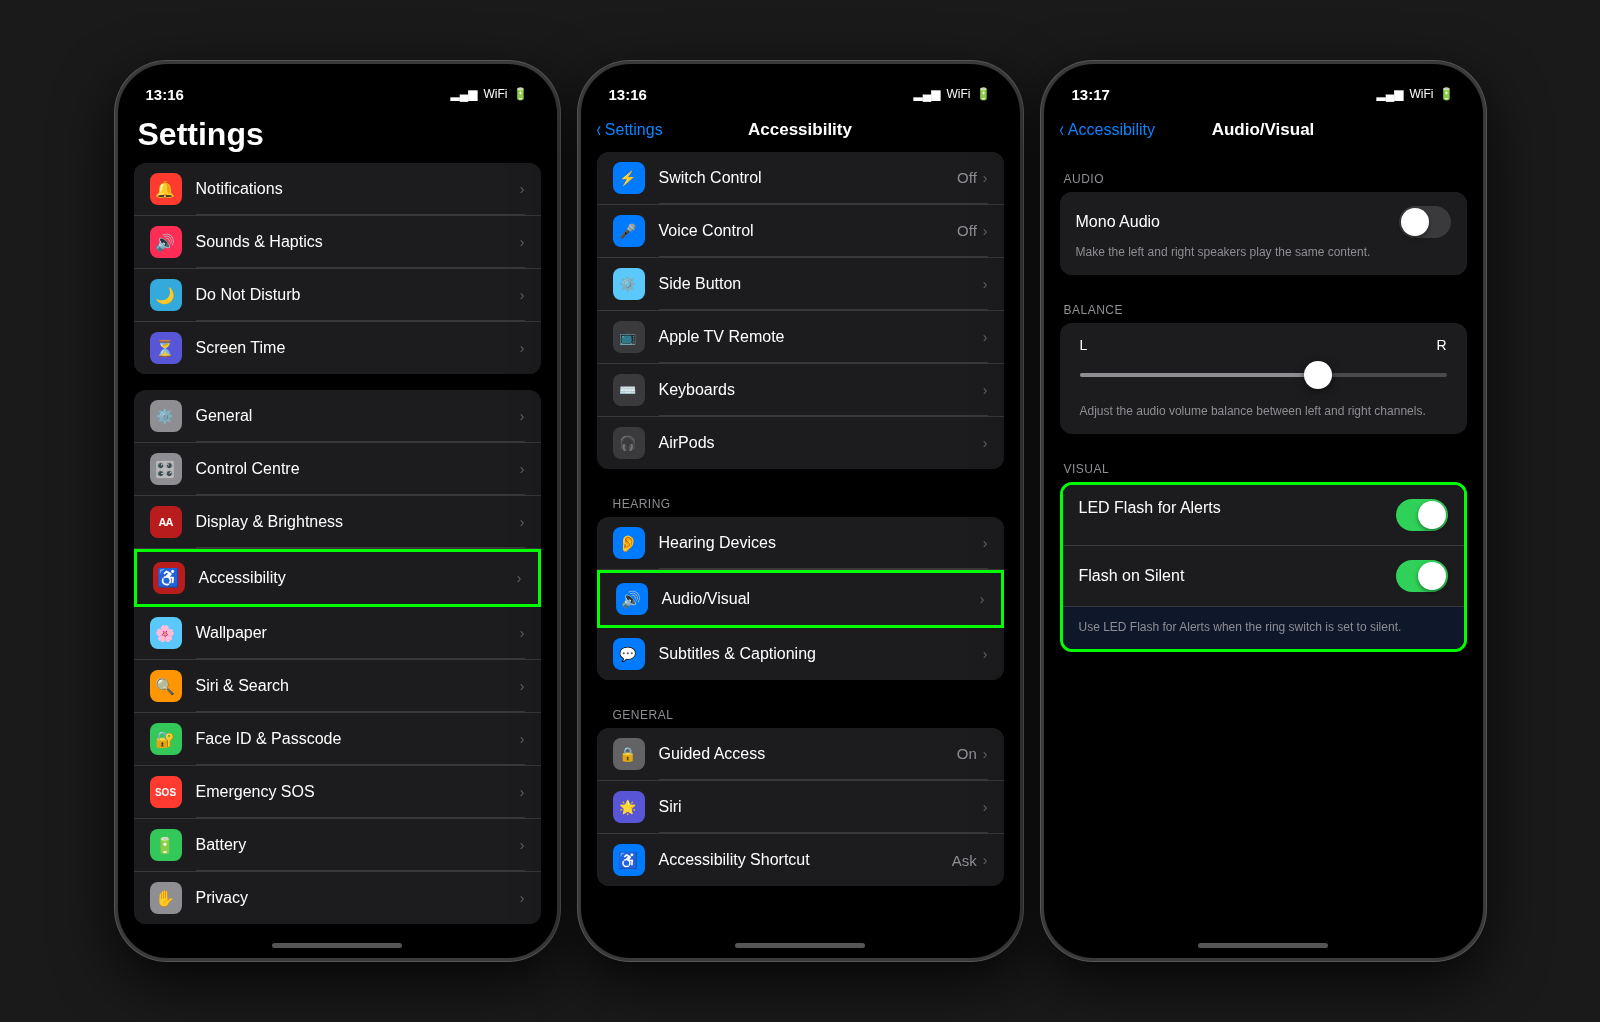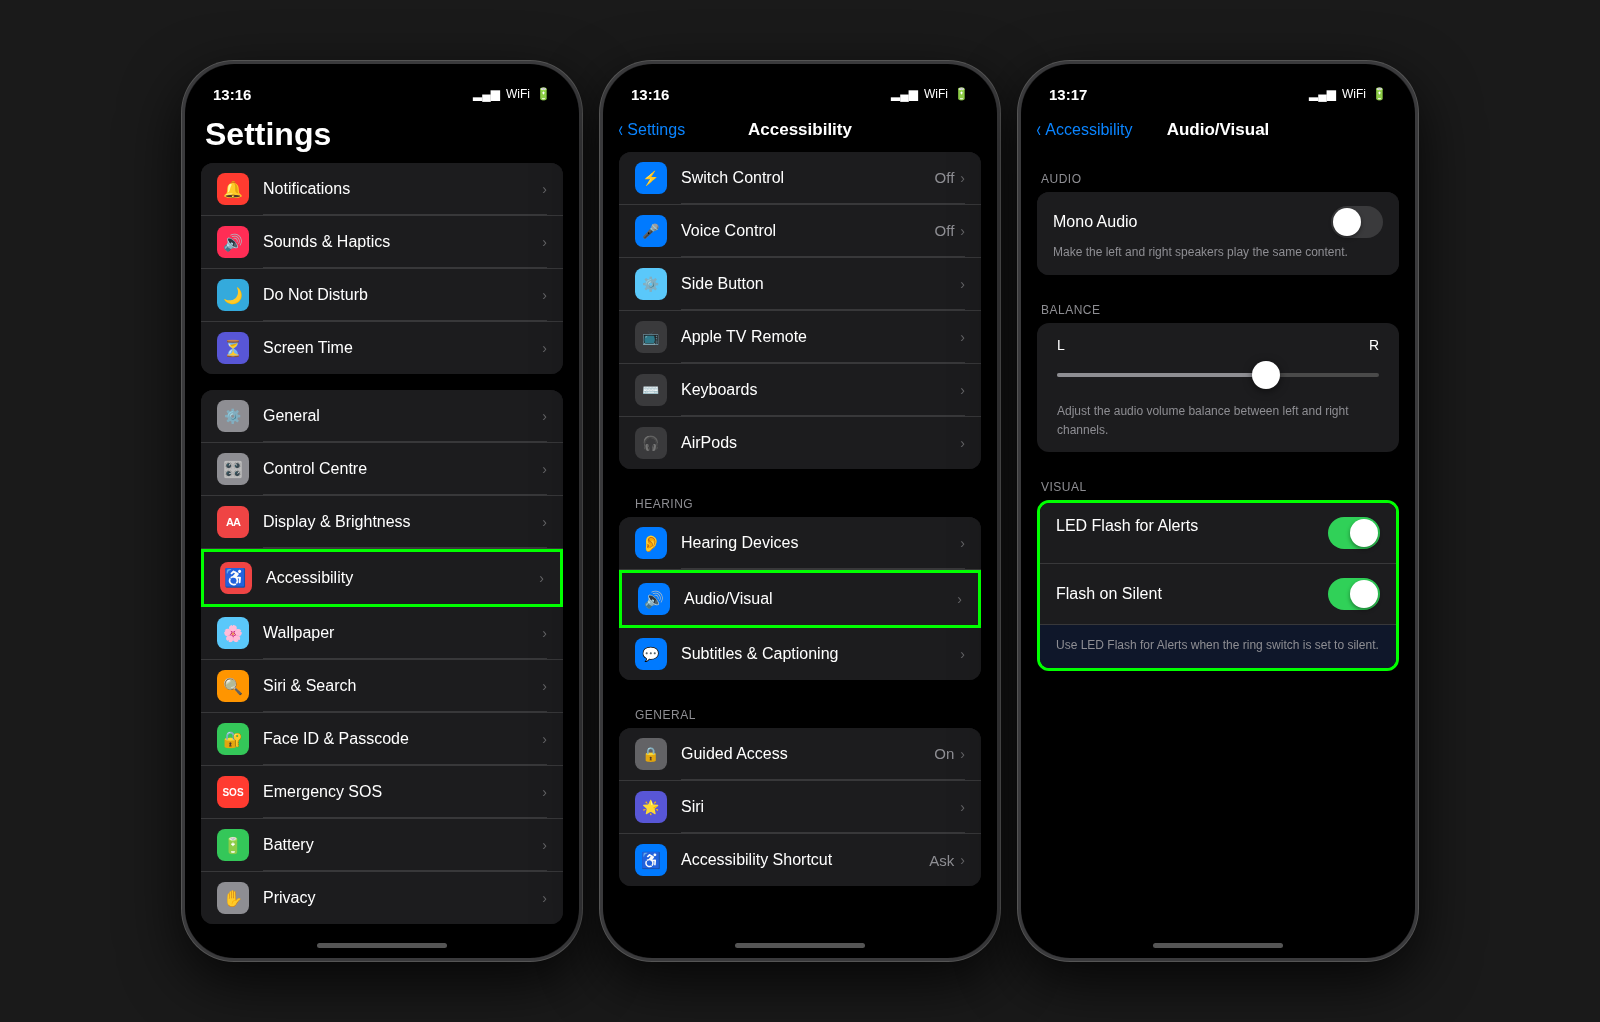--- a/index.html
+++ b/index.html
@@ -9,21 +9,21 @@
       justify-content: center;
       align-items: center;
       min-height: 100vh;
       font-family: -apple-system, BlinkMacSystemFont, 'SF Pro Display', 'Helvetica Neue', Arial, sans-serif;
       gap: 18px;
       padding: 20px;
     }
 
     
     .phone {
-      width: 400px;
+      width: 445px;
       height: 900px;
       background: #1c1c1e;
       border-radius: 52px;
       border: 3px solid #3a3a3c;
       position: relative;
       overflow: hidden;
       box-shadow: 0 0 0 1px #555, inset 0 0 0 1px #222, 0 20px 60px rgba(0,0,0,0.8);
       flex-shrink: 0;
     }
 
@@ -268,21 +268,21 @@
       background: #555;
       border-radius: 3px;
     }
 
     
     .icon-red { background: #ff3b30; }
     .icon-pink { background: #ff2d55; }
     .icon-purple { background: #5856d6; }
     .icon-indigo { background: #34aadc; }
     .icon-gray { background: #8e8e93; }
-    .icon-blue { background: #ef4444; }
+    .icon-blue { background: #b91c1c; }
     .icon-green { background: #34c759; }
     .icon-orange { background: #ff9500; }
     .icon-teal { background: #5ac8fa; }
 
     
     .back-arrow {
       display: inline-block;
       transform: scaleX(0.6);
       font-size: 22px;
       font-weight: 300;

